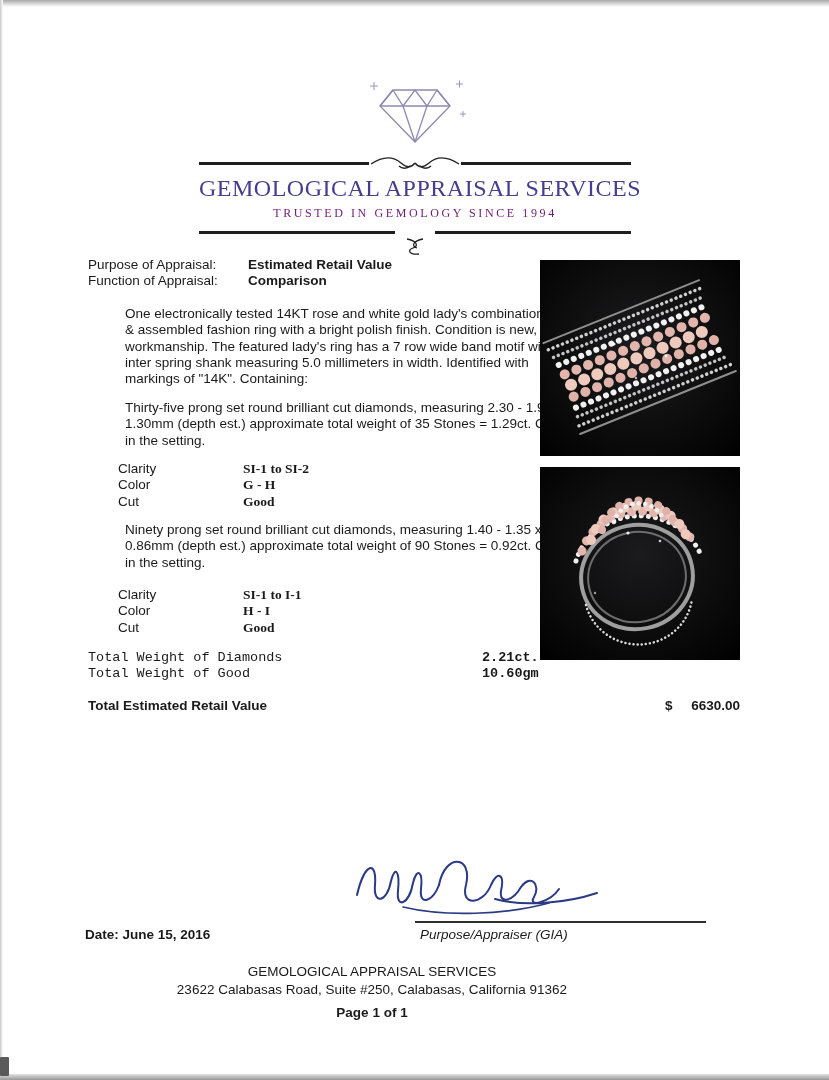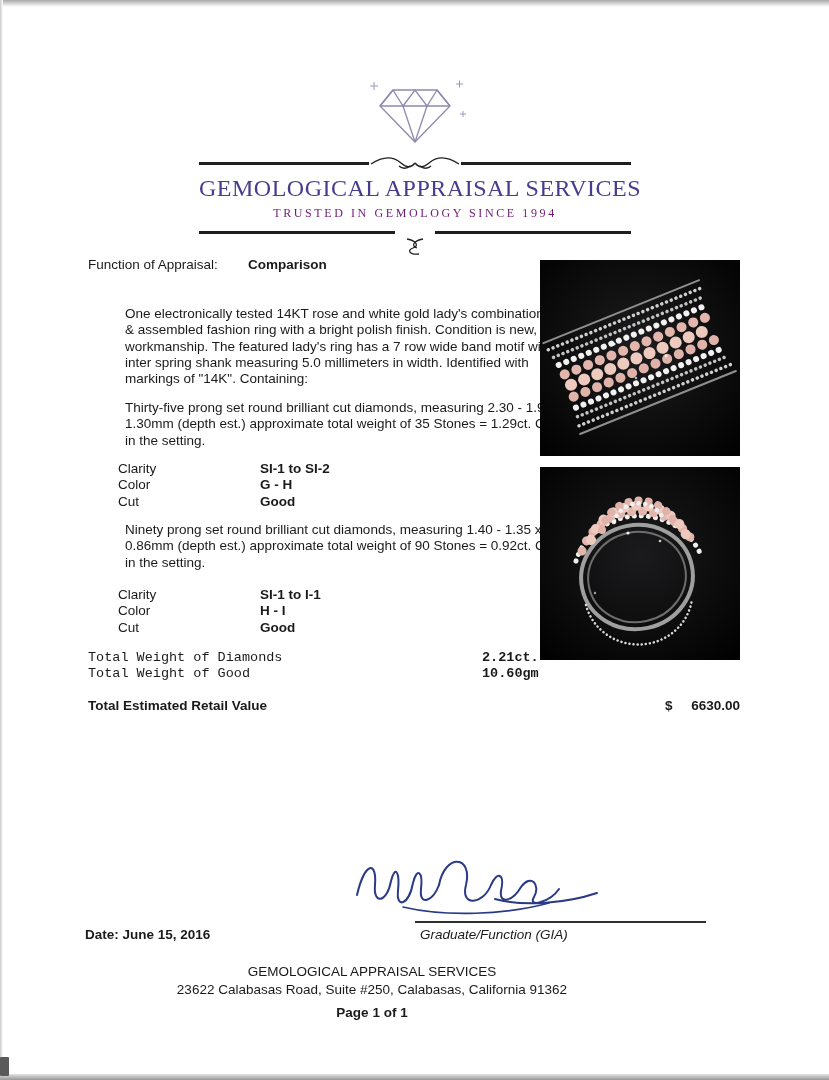--- a/index.html
+++ b/index.html
@@ -42,21 +42,21 @@
   .curl-wrap { height:20px; margin-top:1px; }
 
   
   .bodytext { font-size:13.5px; line-height:16.3px; }
   .kv-row { position:relative; height:16.3px; }
   .kv-val { position:absolute; left:160px; top:0; }
   .para { width:458px;margin-left:37px; }
   .grades { width:458px; }
   .grade-row { position:relative; height:16.3px; }
   .grade-lbl { position:absolute; left:30px; }
-  .grade-val { position:absolute; left:172px; font-weight:700; }
+  .grade-val { position:absolute; left:155px; font-weight:700;font-family:Liberation Serif, serif; }
 
   .totals { width:652px; }
   .tot-row { position:relative; height:16.3px;font-family:Liberation Mono, monospace; }
   .tot-val { position:absolute; left:394px; font-weight:700; }
   .retail-row { position:relative; width:652px; height:18px; }
   .retail-cur { position:absolute; left:577px; font-weight:700; }
   .retail-amt { position:absolute; right:0; font-weight:700; }
 
   
   .photo { left:540px; width:200px; background:#000; }
@@ -119,20 +119,24 @@
     </div>
     <div class="curl-wrap">
       <svg width="40" height="20" viewBox="0 0 40 20" fill="none" stroke="#222" stroke-width="1.3">
         <path d="M12 2 C22 4 24 9 18 11 C12 13 14 18 24 17"></path>
         <path d="M28 2 C18 4 16 9 22 11"></path>
       </svg>
     </div>
   </div>
 
   <div class="abs bodytext" style="left:88px; top:257px; width:458px;">
+    <div class="kv-row">
+      <span>Purpose of Appraisal:</span>
+      <span class="kv-val b">Estimated Retail Value</span>
+    </div>
     <div class="kv-row">
       <span>Function of Appraisal:</span>
       <span class="kv-val b">Comparison</span>
     </div>
   </div>
 
   <div class="abs bodytext para" style="left:88px; top:306px;">One electronically tested 14KT rose and white gold lady's combination cast &amp; assembled fashion ring with a bright polish finish. Condition is new, good workmanship. The featured lady's ring has a 7 row wide band motif with a inter spring shank measuring 5.0 millimeters in width. Identified with markings of "14K".  Containing:</div>
 
   <div class="abs bodytext para" style="left:88px; top:400px;">Thirty-five prong set round brilliant cut diamonds, measuring 2.30 - 1.90 x 1.30mm (depth est.) approximate total weight of 35 Stones = 1.29ct. Graded in the setting.</div>
 
@@ -242,21 +246,21 @@
     <svg width="270" height="80" viewBox="0 0 270 80" fill="none" stroke="#2a3a85" stroke-width="2" stroke-linecap="round">
       <path d="M12 52 C20 18 32 18 30 42 C28 62 42 60 46 38 C50 22 55 28 53 48 C51 66 64 62 68 40 C72 24 78 28 76 46 C74 64 88 58 94 42"></path>
       <path d="M94 42 C100 10 128 12 121 42 C115 64 138 62 146 42 C152 28 160 30 156 48 C154 62 168 58 176 44 C186 30 196 42 189 54 C182 66 206 58 214 46"></path>
       <path d="M150 56 C180 64 222 60 252 50"></path>
       <path d="M58 64 C100 74 160 72 204 60" stroke-width="1.6"></path>
     </svg>
   </div>
   <div class="abs sig-line"></div>
   <div class="abs date-line b">Date: June 15, 2016</div>
   <div class="abs appraiser">
-    <div class="it">Graduate/Function (GIA)</div>
+    <div class="it">Purpose/Appraiser (GIA)</div>
   </div>
 
   <div class="abs footer">
     <div>GEMOLOGICAL APPRAISAL SERVICES</div>
     <div>23622 Calabasas Road, Suite #250, Calabasas, California 91362</div>
     <div class="b page-num">Page 1 of 1</div>
   </div>
 
 </div>
 

